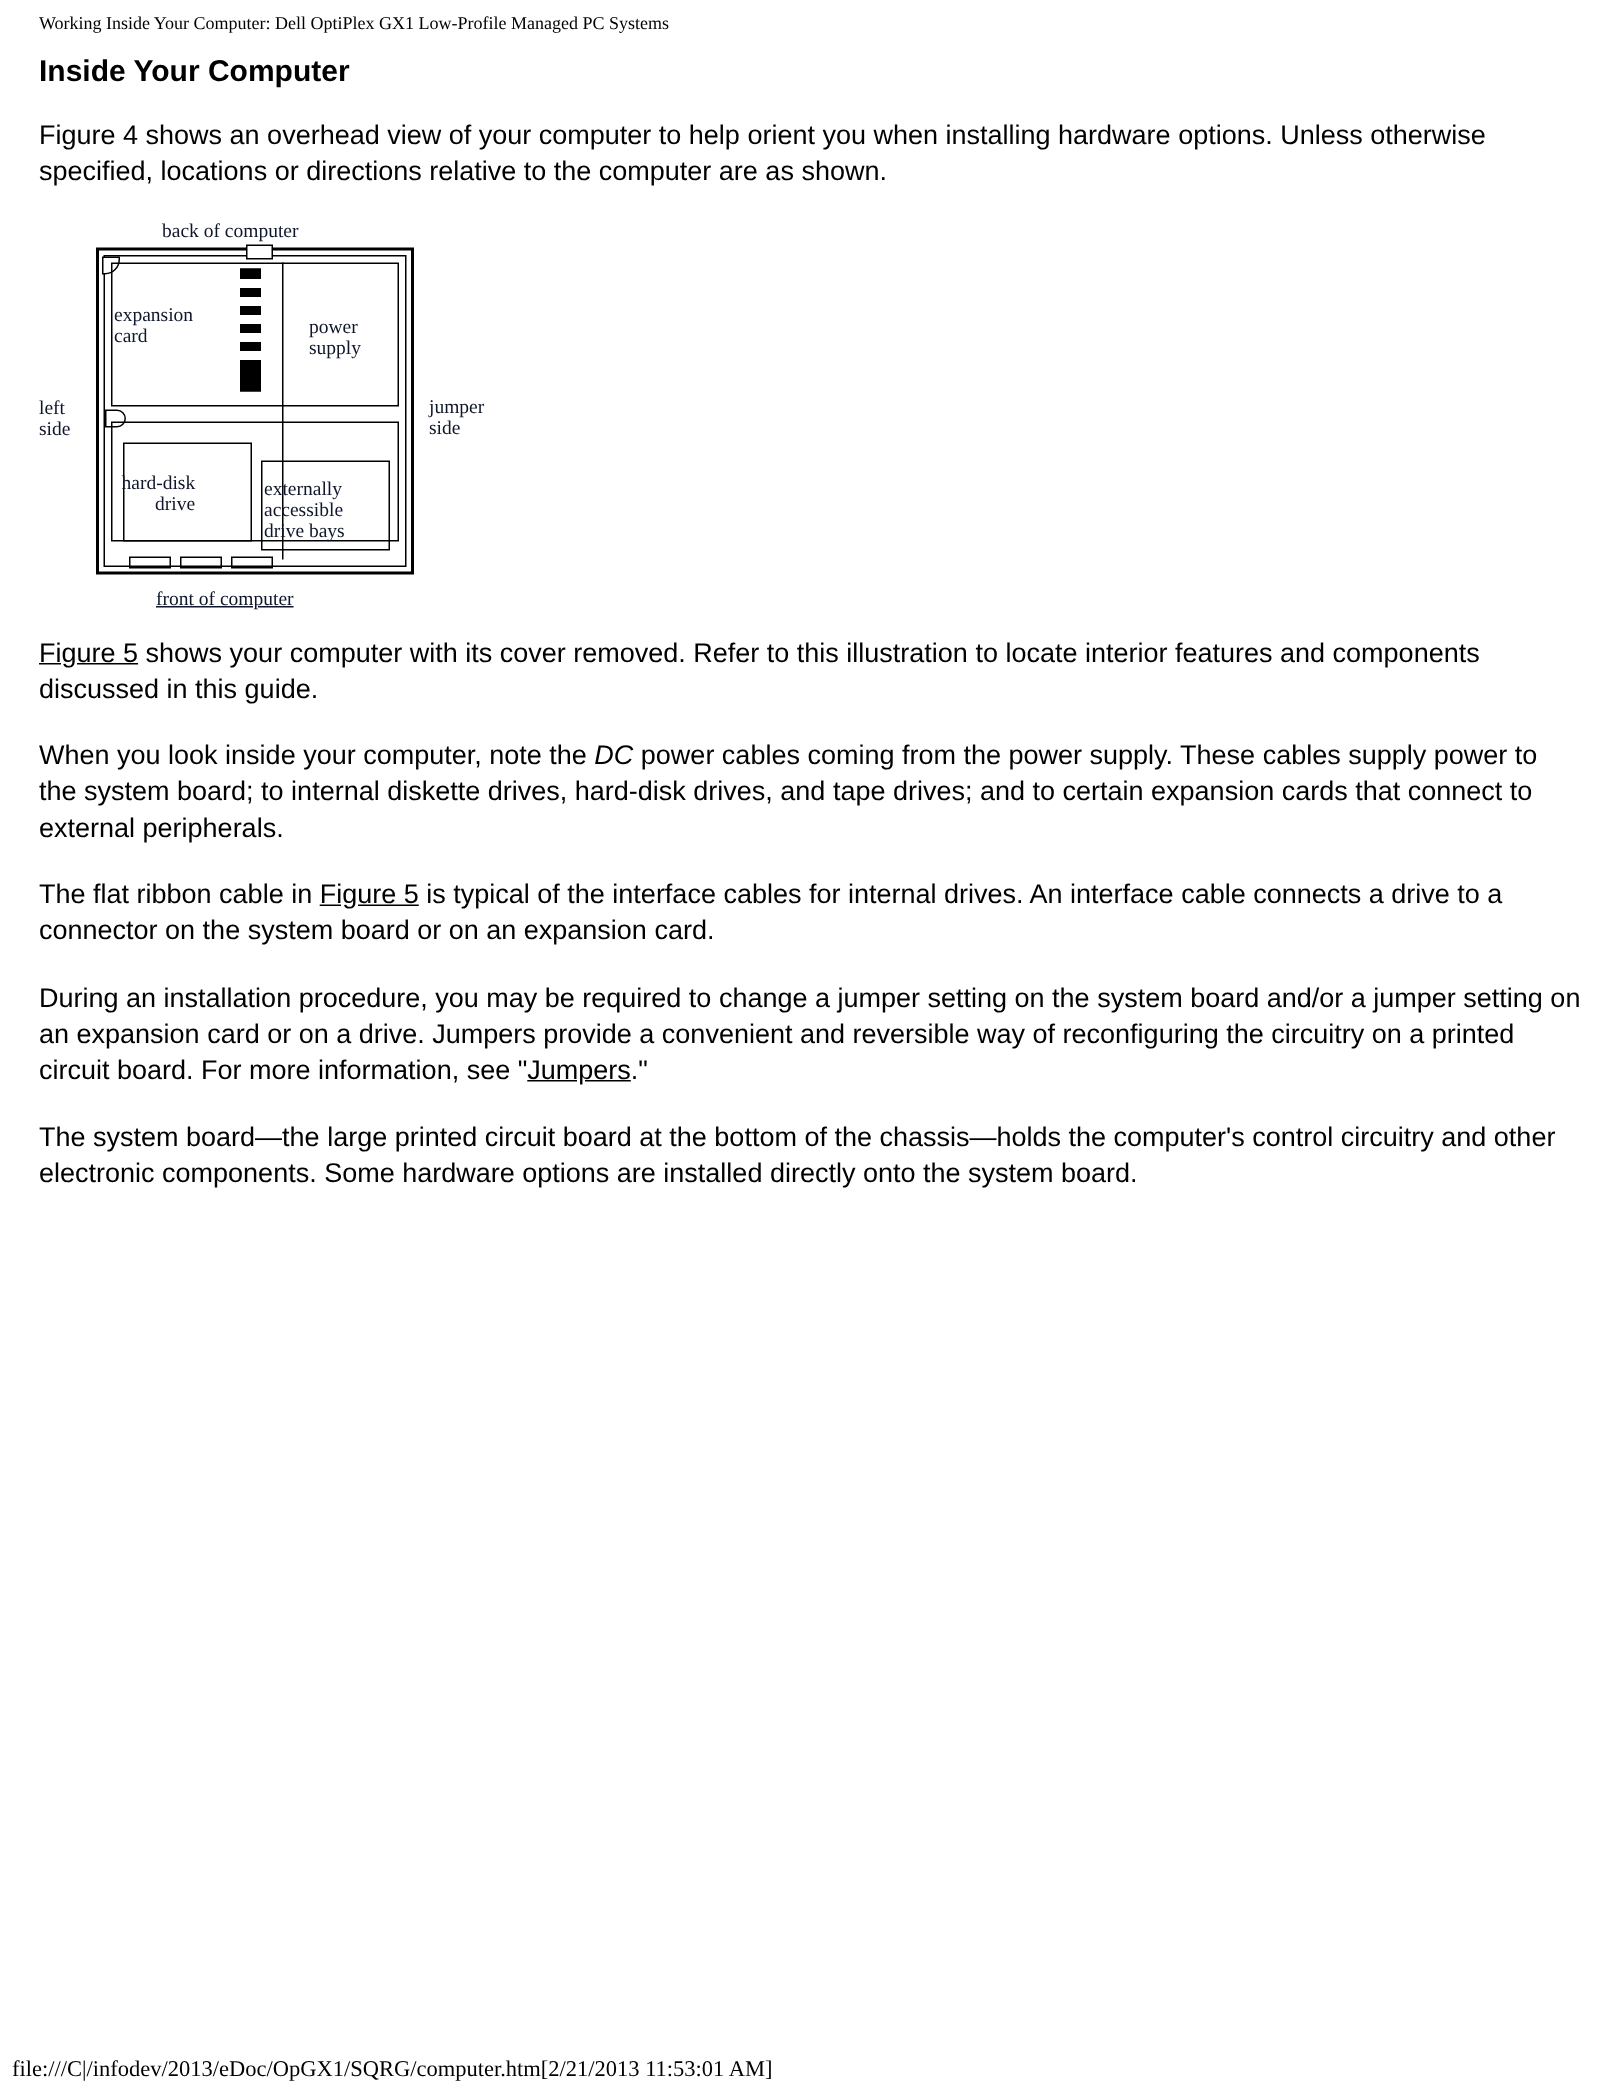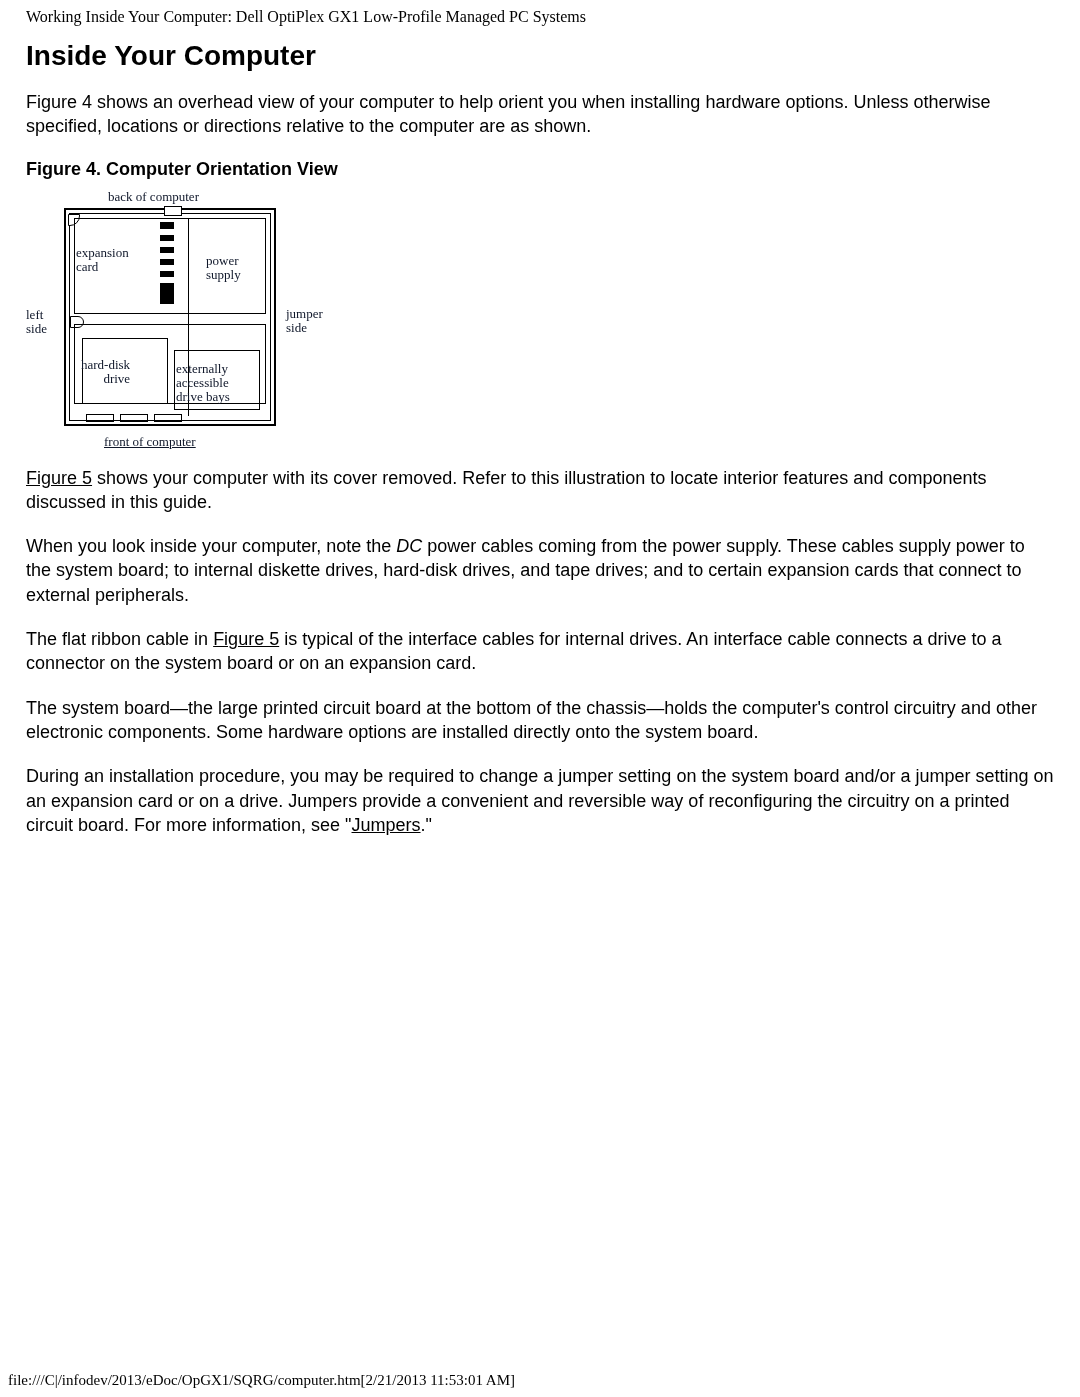--- a/index.html
+++ b/index.html
@@ -12,26 +12,26 @@
     width: 1080px;
     height: 1397px;
     position: relative;
   }
   .page {
     padding: 8px 26px 0 26px;
     box-sizing: border-box;
   }
   .doc-header {
     font-family: "Times New Roman", Times, serif;
-    font-size: 16px;
+    font-size: 12px;
     margin: 0 0 8px 0;
   }
   h2.section-heading {
     font-family: Arial, Helvetica, sans-serif;
-    font-size: 28px;
+    font-size: 20px;
     font-weight: bold;
     margin: 14px 0 18px 0;
   }
   p.body-text {
     font-size: 18px;
     line-height: 1.35;
     margin: 0 0 20px 0;
   }
   .figure-caption {
     font-weight: bold;
@@ -166,21 +166,20 @@
 <body>
 
 <div class="page">
 
   <div class="doc-header">Working Inside Your Computer: Dell OptiPlex GX1 Low-Profile Managed PC Systems</div>
 
   <h2 class="section-heading">Inside Your Computer</h2>
 
   <p class="body-text">Figure 4 shows an overhead view of your computer to help orient you when installing hardware options. Unless otherwise specified, locations or directions relative to the computer are as shown.</p>
 
-  <div class="figure-caption">Figure 4. Computer Orientation View</div>
 
   <div class="fig4-wrap">
     <div class="chassis">
       <div class="tab-top"></div>
       <div class="notch-tl"></div>
       <div class="notch-ml"></div>
       <div class="inner-top"></div>
       <div class="vert-line"></div>
       <div class="riser">
         <div class="riser-bar" style="top:6px"></div>
@@ -218,22 +217,22 @@
   </p>
 
   <p class="body-text">
     <span>When you look inside your computer, note the </span><span class="italic">DC</span><span> power cables coming from the power supply. These cables supply power to the system board; to internal diskette drives, hard-disk drives, and tape drives; and to certain expansion cards that connect to external peripherals.</span>
   </p>
 
   <p class="body-text">
     <span>The flat ribbon cable in </span><a href="#" class="doc-link">Figure 5</a><span> is typical of the interface cables for internal drives. An interface cable connects a drive to a connector on the system board or on an expansion card.</span>
   </p>
 
+  <p class="body-text">
+    <span>During an installation procedure, you may be required to change a jumper setting on the system board and/or a jumper setting on an expansion card or on a drive. Jumpers provide a convenient and reversible way of reconfiguring the circuitry on a printed circuit board. For more information, see "</span><a href="#" class="doc-link">Jumpers</a><span>."</span>
+  </p>
+
   <p class="body-text">The system board—the large printed circuit board at the bottom of the chassis—holds the computer's control circuitry and other electronic components. Some hardware options are installed directly onto the system board.</p>
 
-  <p class="body-text">
-    <span>During an installation procedure, you may be required to change a jumper setting on the system board and/or a jumper setting on an expansion card or on a drive. Jumpers provide a convenient and reversible way of reconfiguring the circuitry on a printed circuit board. For more information, see "</span><a href="#" class="doc-link">Jumpers</a><span>."</span>
-  </p>
-
 
 </div>
 
 <div class="footer">file:///C|/infodev/2013/eDoc/OpGX1/SQRG/computer.htm[2/21/2013 11:53:01 AM]</div>
 
 </body></html>

